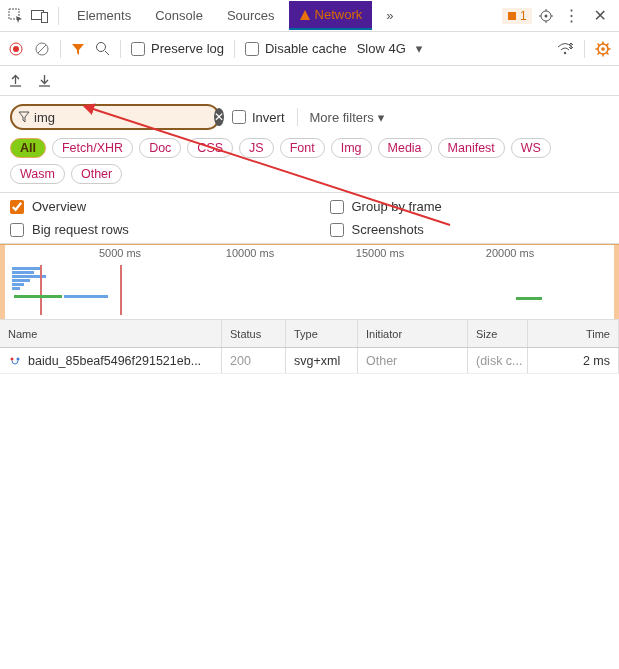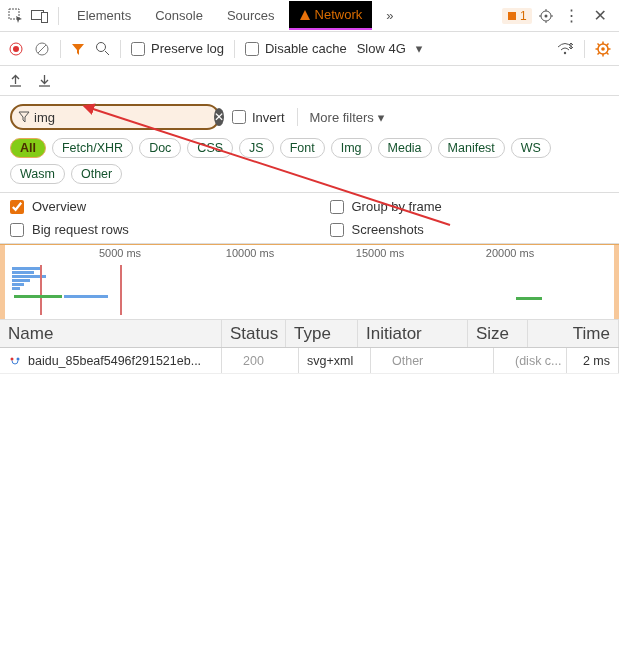--- a/index.html
+++ b/index.html
@@ -1,57 +1,57 @@
 <!DOCTYPE html>
 <html><head>
 <meta charset="utf-8">
 <style>
   * { box-sizing: border-box; margin: 0; padding: 0; }
   body { font-family: "Segoe UI", Arial, sans-serif; font-size: 13px; color: #333; background: #fff; width: 619px; height: 669px; overflow: hidden; position: relative; }
   .top-tabs { height: 32px; display: flex; align-items: center; border-bottom: 1px solid #ddd; padding: 0 6px; gap: 4px; }
   .top-tabs .ico { width: 20px; height: 20px; display: flex; align-items: center; justify-content: center; color: #555; }
   .top-tabs .tab { padding: 6px 10px; color: #555; cursor: default; }
-  .top-tabs .tab.active { color: #d96c00; border-bottom: 2px solid #d946ef; background: #000000; }
+  .top-tabs .tab.active { color: #d96c00; border-bottom: 2px solid #0369a1; background: #4c1d95; }
   .top-tabs .tab.active svg { vertical-align: -2px; margin-right:4px;}
   .spacer { flex: 1; }
   .badge { background:#fcefe3; color:#d96c00; padding:1px 5px; border-radius:2px; font-size:12px;}
   .dots { font-size: 16px; color:#555; padding:0 4px;}
   .closex { font-size:16px; color:#555; padding:0 6px;}
   .toolbar { height: 34px; display: flex; align-items: center; border-bottom: 1px solid #ddd; padding: 0 8px; gap: 10px; }
   .toolbar .sep { width:1px; height:18px; background:#ddd; }
   .toolbar label { display:flex; align-items:center; gap:6px; color:#333;}
   .toolbar input[type=checkbox]{ width:14px; height:14px;}
   .throttle { color:#333; }
   .toolbar2 { height: 30px; display:flex; align-items:center; padding:0 8px; gap:14px; border-bottom:1px solid #ddd;}
   .filterrow { padding: 8px 10px 6px 10px; display:flex; align-items:center; gap:12px;}
   .filter-box { display:flex; align-items:center; width: 210px; height:26px; border:2px solid #8a5a20; border-radius: 13px; background:#fcefe3; padding:0 6px; }
   .filter-box input { flex:1; border:none; outline:none; background:transparent; font-size:13px; color:#333; padding:0 4px;}
   .filter-box .fico { width:16px; height:16px; color:#555; display:flex; align-items:center; justify-content:center;}
   .filter-box .clear { width:18px; height:18px; background:#555; border-radius:50%; color:#fff; display:flex; align-items:center; justify-content:center; font-size:12px;}
   .chips { padding: 2px 10px 8px 10px; display:flex; gap:6px; border-bottom:1px solid #ddd; flex-wrap:wrap;}
-  .chip { border:1px solid #ccc; border-radius:10px; padding:2px 9px; font-size:12.5px; color:#14532d; background:#fff;}
+  .chip { border:1px solid #ccc; border-radius:10px; padding:2px 9px; font-size:12.5px; color:#be185d; background:#fff;}
   .chip.active { background:#84cc16; border-color:#e8a95e; color:#4a2c00;font-weight:bold;}
   .opts { display:flex; padding:6px 10px; gap: 40px; border-bottom:1px solid #ddd;}
   .opts .col { width: 280px; display:flex; flex-direction:column; gap:8px;}
   .opts label { display:flex; align-items:center; gap:8px; color:#333;}
   .opts input[type=checkbox]{ width:14px; height:14px; accent-color:#e8710a;}
   .timeline { height: 76px; border-top:1px solid #e8a95e; border-bottom:1px solid #ddd; position:relative; background:#fff;}
   .timeline .ticks { display:flex; height:20px; font-size:11px; color:#666;margin-top:12px; }
   .timeline .ticks div { position:absolute; top:2px; transform:translateX(-50%);}
   .timeline .edge { position:absolute; top:0; bottom:0; width:5px; background:#f7c89a;}
   .timeline .bars { position:absolute; top:22px; left:12px;}
   .timeline .bars .b { height:3px; margin-bottom:1px; background:#6aa3e6;}
   .timeline .vline { position:absolute; top:20px; bottom:4px; width:2px; background:#d97070;}
   .timeline .greenseg { position:absolute; height:3px; background:#4caf50;}
-  .table-head { display:flex; background:#f3f3f3; border-bottom:1px solid #ccc; height:28px; align-items:center; font-size:17px; color:#444;}
+  .table-head { display:flex; background:#f3f3f3; border-bottom:1px solid #ccc; height:28px; align-items:center; font-size:11px; color:#444;}
   .table-head > div, .row > div { padding:0 8px; border-right:1px solid #ddd; height:100%; display:flex; align-items:center; overflow:hidden; white-space:nowrap; text-overflow:ellipsis;}
   .col-name{width:222px;} .col-status{width:64px;} .col-type{width:72px;} .col-init{width:110px;} .col-size{width:60px;} .col-time{flex:1; border-right:none; justify-content:flex-end;}
   .tbody { height: 318px; }
   .row { display:flex; height:26px; align-items:center; font-size:12.5px; border-bottom:1px solid #eee;}
-  .row .dim { color:#999;margin-left:13px;}
+  .row .dim { color:#999;}
   .row .fav { width:14px; height:14px; margin-right:6px; color:#3b7dd8; display:flex; align-items:center; justify-content:center;}
   .arrow-svg { position:absolute; pointer-events:none; z-index:50;}
   svg { display:block; }
   .mf { display:flex; align-items:center; gap:4px; color:#555;}
 </style>
 </head>
 <body>
 
 <div class="top-tabs">
   <span class="ico">

